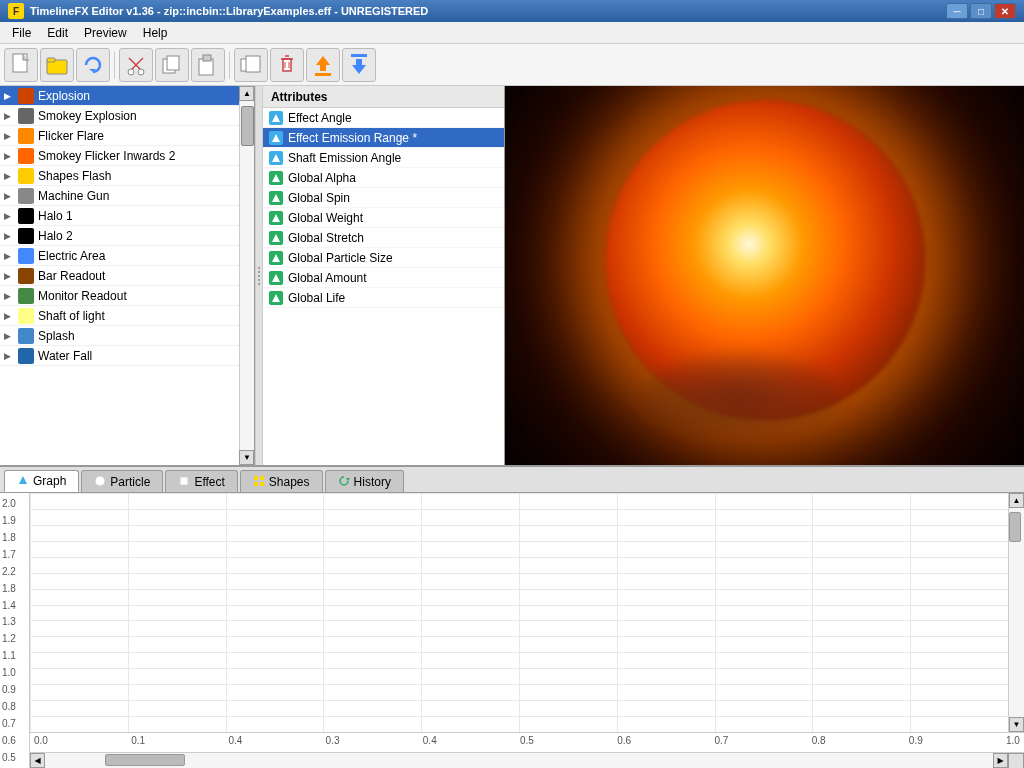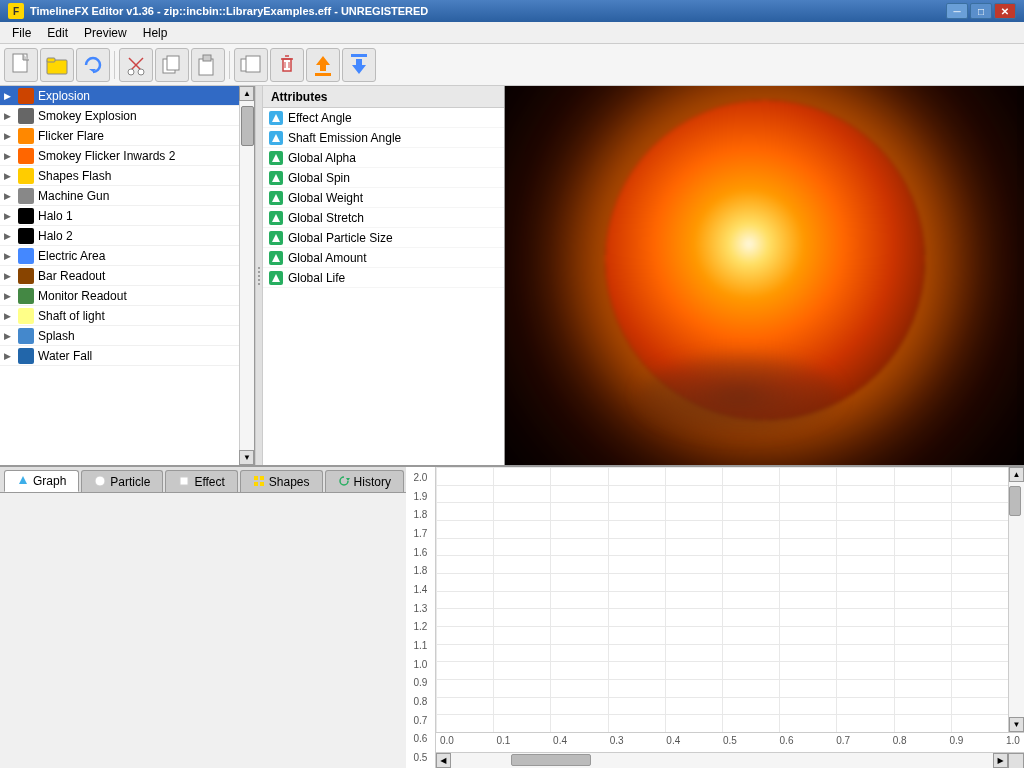--- a/index.html
+++ b/index.html
@@ -189,21 +189,21 @@
       width: 30px;
       background: white;
       border-right: 1px solid #ccc;
       display: flex;
       flex-direction: column;
       justify-content: space-between;
       padding: 5px 2px;
       font-size: 10px;
       color: #555;
     }
-    .y-label { text-align: center; }
+    .y-label { text-align: left; }
 
     #graph-main {
       flex: 1;
       position: relative;
       overflow: hidden;
     }
 
     #graph-canvas {
       width: 100%; height: 100%;
       position: relative;
@@ -571,20 +571,28 @@
         </div>
         <div id="attr-list">
         <div class="attr-item">
               <div class="attr-icon blue">
                 <svg width="10" height="10" viewBox="0 0 10 10">
                   <polygon points="5,1 9,9 1,9" fill="white"></polygon>
                 </svg>
               </div>
               <span>Effect Angle</span>
             </div>
+            <div class="attr-item selected">
+              <div class="attr-icon blue">
+                <svg width="10" height="10" viewBox="0 0 10 10">
+                  <polygon points="5,1 9,9 1,9" fill="white"></polygon>
+                </svg>
+              </div>
+              <span>Effect Emission Range *</span>
+            </div>
             <div class="attr-item">
               <div class="attr-icon blue">
                 <svg width="10" height="10" viewBox="0 0 10 10">
                   <polygon points="5,1 9,9 1,9" fill="white"></polygon>
                 </svg>
               </div>
               <span>Shaft Emission Angle</span>
             </div>
             <div class="attr-item">
               <div class="attr-icon green">
@@ -647,21 +655,21 @@
 
     </div>
 
     <div id="preview-area">
       <div id="explosion-visual"></div>
       <div class="smoke-bottom"></div>
     </div>
 
   </div>
 
-  <div id="lower-section" style="flex:1; display:flex; flex-direction:row;">
+  <div id="lower-section" style="flex:1; display:flex; flex-direction:column;">
 
     <div id="tabs-bar">
     <div class="tab active">
           <span class="tab-icon"><svg width="12" height="12" viewBox="0 0 12 12">
               <polygon points="6,2 10,10 2,10" fill="#3daee9"></polygon>
             </svg></span>
           <span>Graph</span>
         </div>
         <div class="tab">
           <span class="tab-icon"><svg width="12" height="12" viewBox="0 0 12 12">
@@ -693,21 +701,21 @@
         </div>
       </div>
 
     <div id="graph-container">
 
       <div id="graph-y-axis">
       <div class="y-label">2.0</div>
           <div class="y-label">1.9</div>
           <div class="y-label">1.8</div>
           <div class="y-label">1.7</div>
-          <div class="y-label">1.6</div>
+          <div class="y-label">2.2</div>
           <div class="y-label">1.8</div>
           <div class="y-label">1.4</div>
           <div class="y-label">1.3</div>
           <div class="y-label">1.2</div>
           <div class="y-label">1.1</div>
           <div class="y-label">1.0</div>
           <div class="y-label">0.9</div>
           <div class="y-label">0.8</div>
           <div class="y-label">0.7</div>
           <div class="y-label">0.6</div>

